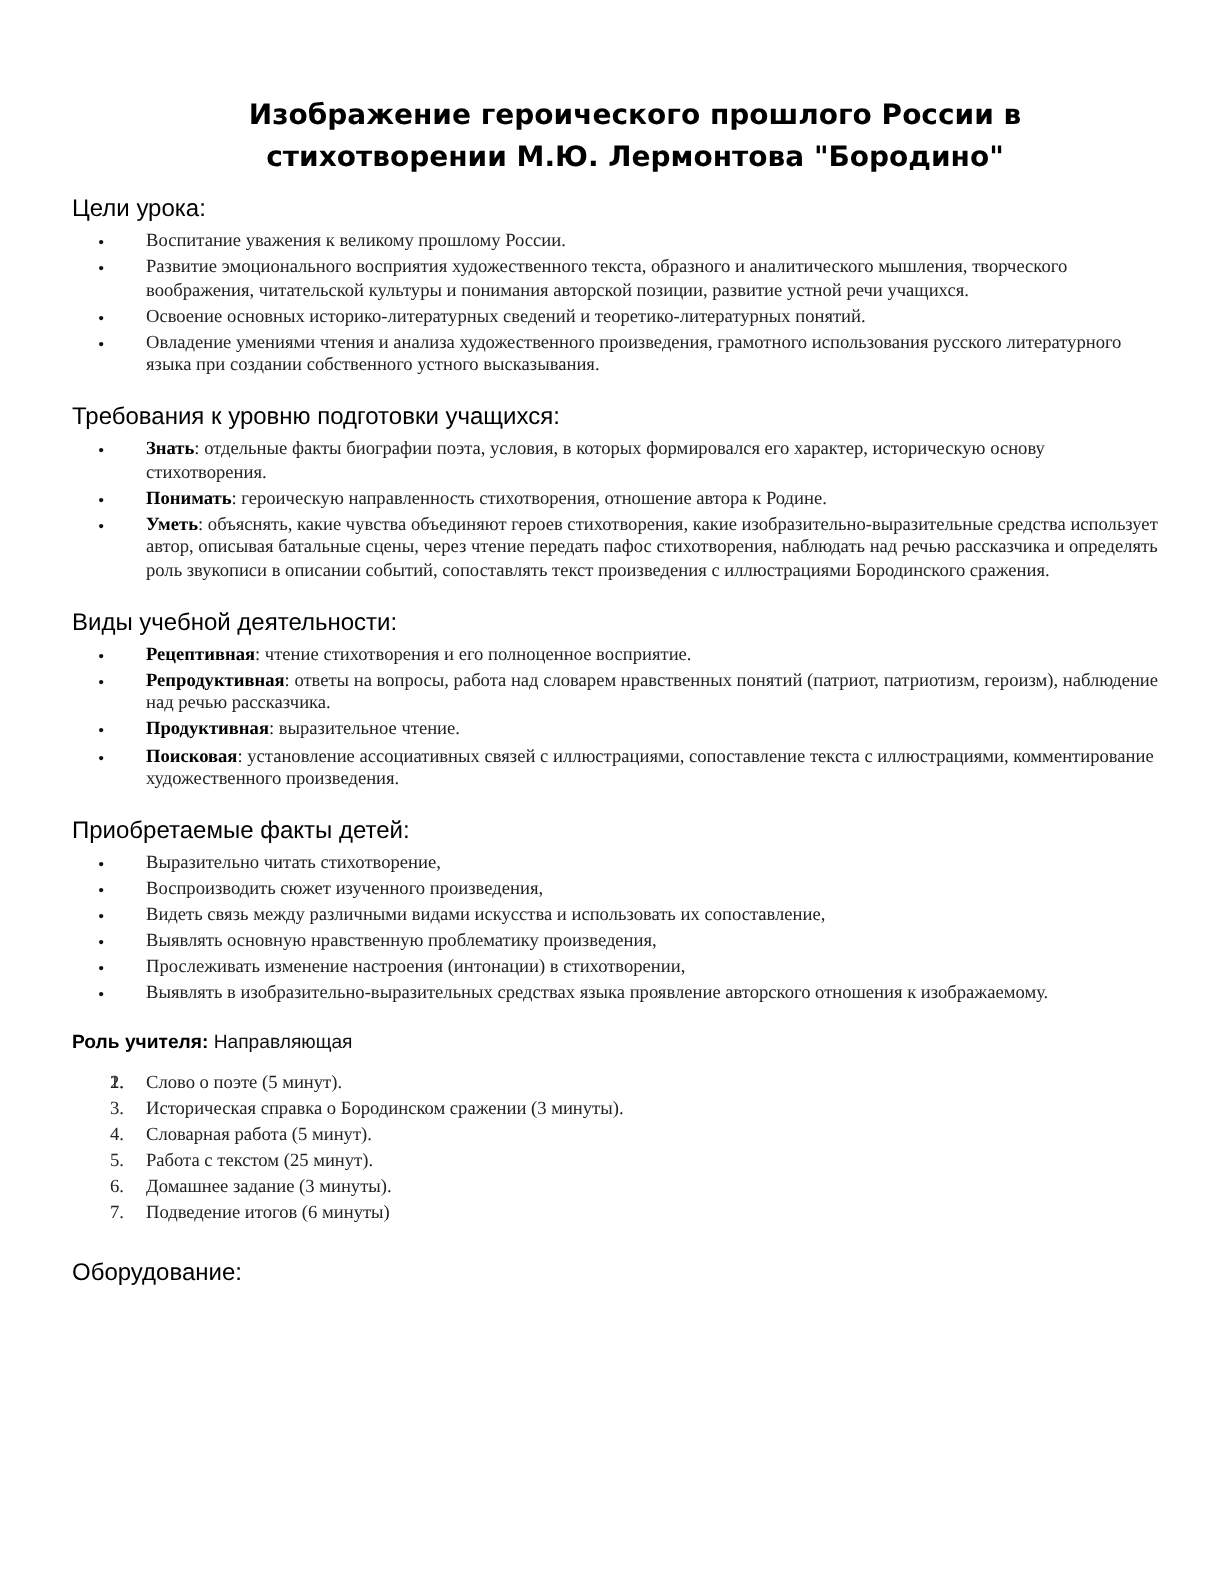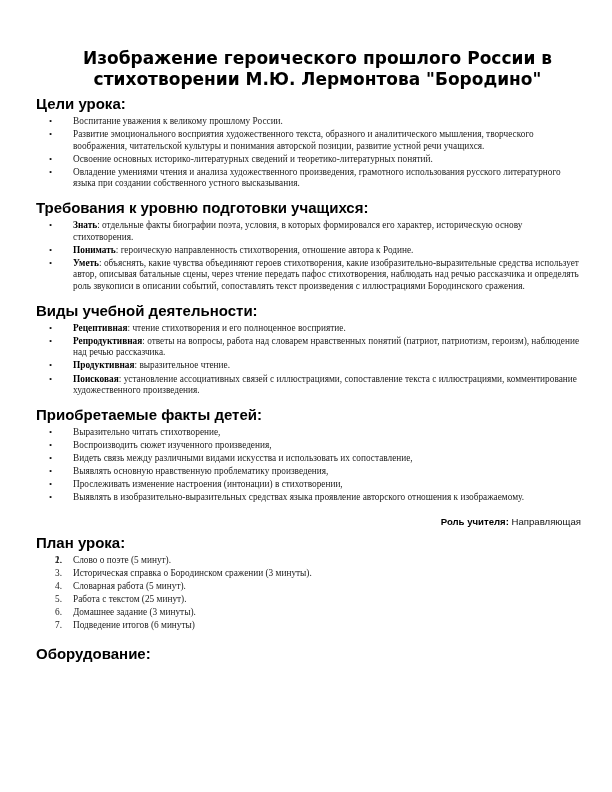--- a/index.html
+++ b/index.html
@@ -1,28 +1,28 @@
 <!DOCTYPE html>
 <html><head>
 <meta charset="utf-8">
 <style>
   html, body { margin: 0; padding: 0; background: #ffffff; }
   body { width: 612px; height: 792px; position: relative; overflow: hidden;
          font-family: "Liberation Sans", "DejaVu Sans", sans-serif; color: #111; }
   .page { position: absolute; left: 36px; top: 48px; width: 545px; }
-  .title { font-family: "DejaVu Sans", sans-serif; font-weight: bold; font-size: 17px;
+  .title { font-family: "DejaVu Sans", sans-serif; font-weight: bold; font-size: 14px;
            line-height: 21px; text-align: center; margin: 0 0 8px 18px; color: #000; }
-  .h { font-weight: bold; font-size: 15px; line-height: 12px; margin: 0; color: #000; }
+  .h { font-weight: normal; font-size: 12px; line-height: 12px; margin: 0; color: #000; }
   ul, ol { margin: 6px 0 0 0; padding: 0; list-style: none; font-family: Liberation Serif, serif; }
   li { position: relative; font-size: 9.3px; line-height: 11.6px; padding-left: 37px; margin-bottom: 1.5px; color: #222; }
   ul li::before { content: "\2022"; position: absolute; left: 13px; top: 0; font-size: 9px; color: #111; }
   ol li .num { position: absolute; left: 10px; top: 0; width: 16px; text-align: right; }
   li b { color: #000; }
   .sec { margin-bottom: 9px; }
-  .inline-h { font-size: 9.6px; line-height: 12px; margin: 0; text-align: right; }
+  .inline-h { font-size: 9.6px; line-height: 12px; margin: 0; }
   .inline-h b { color: #000; }
 </style>
 </head>
 <body>
 
 <div class="page">
   <div class="title">
     <div>Изображение героического прошлого России в</div>
     <div>стихотворении М.Ю. Лермонтова "Бородино"</div>
   </div>
@@ -66,21 +66,20 @@
       <li>Прослеживать изменение настроения (интонации) в стихотворении,</li>
       <li>Выявлять в изобразительно-выразительных средствах языка проявление авторского отношения к изображаемому.</li>
     </ul>
   </div>
 
   <p class="inline-h" style="margin-top:12px">
     <b>Роль учителя:</b><span> Направляющая</span>
   </p>
 
   <div class="sec" style="margin-top:9px">
-    <p class="h">План урока:</p>
     <ol>
       <li><span class="num">1.</span></li>
       <li><span class="num">2.</span><span>Слово о поэте (5 минут).</span></li>
       <li><span class="num">3.</span><span>Историческая справка о Бородинском сражении (3 минуты).</span></li>
       <li><span class="num">4.</span><span>Словарная работа (5 минут).</span></li>
       <li><span class="num">5.</span><span>Работа с текстом (25 минут).</span></li>
       <li><span class="num">6.</span><span>Домашнее задание (3 минуты).</span></li>
       <li><span class="num">7.</span><span>Подведение итогов (6 минуты)</span></li>
     </ol>
   </div>

